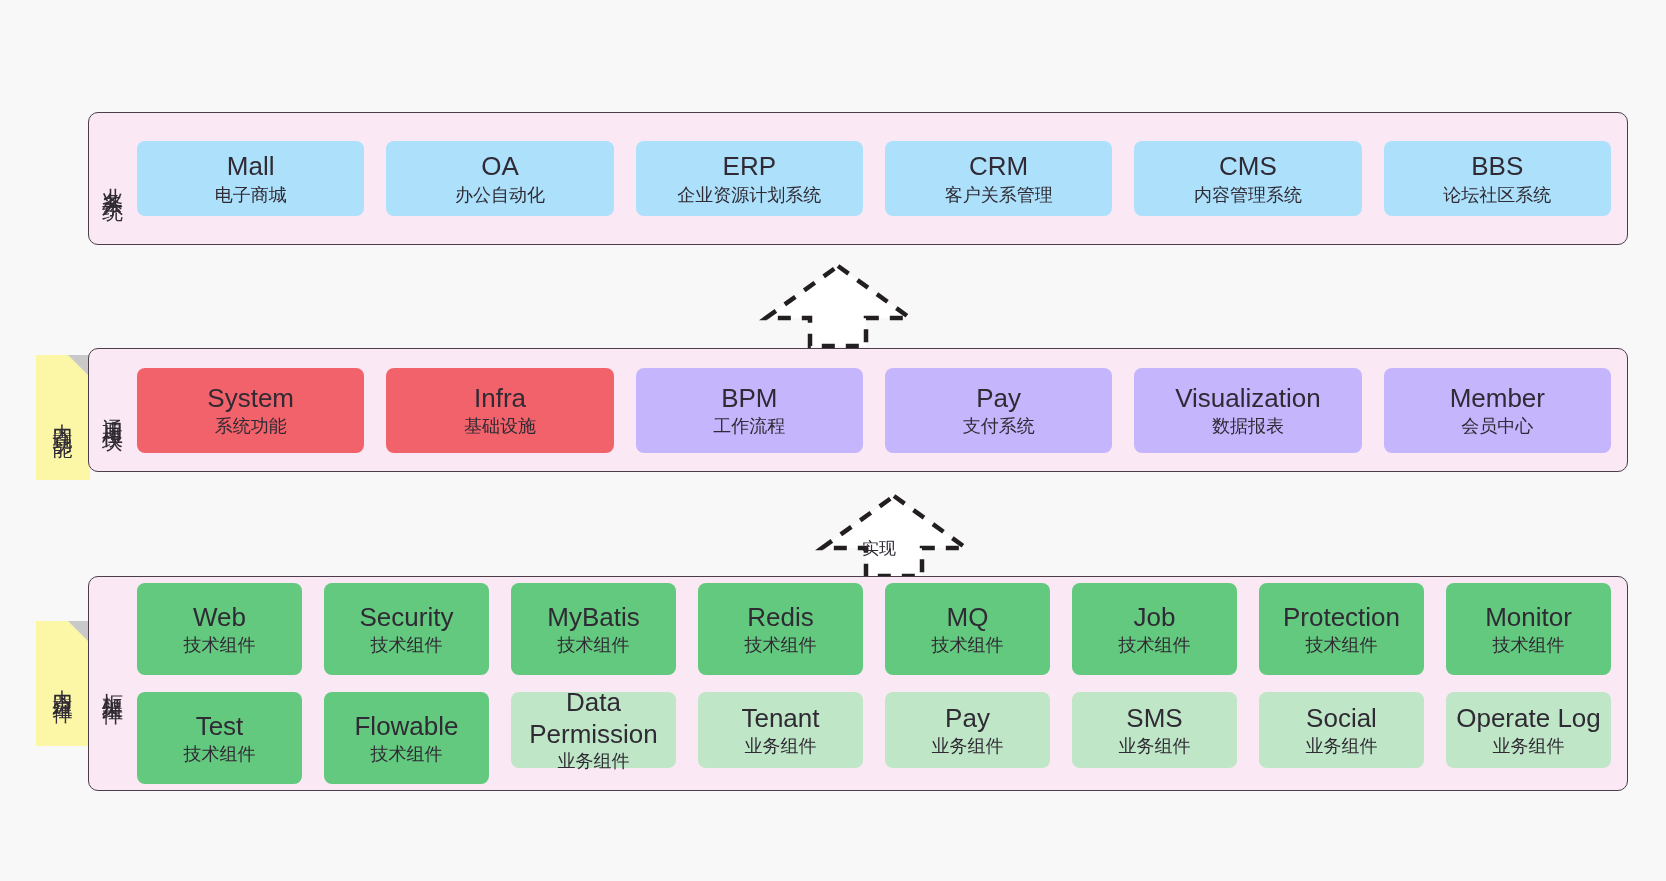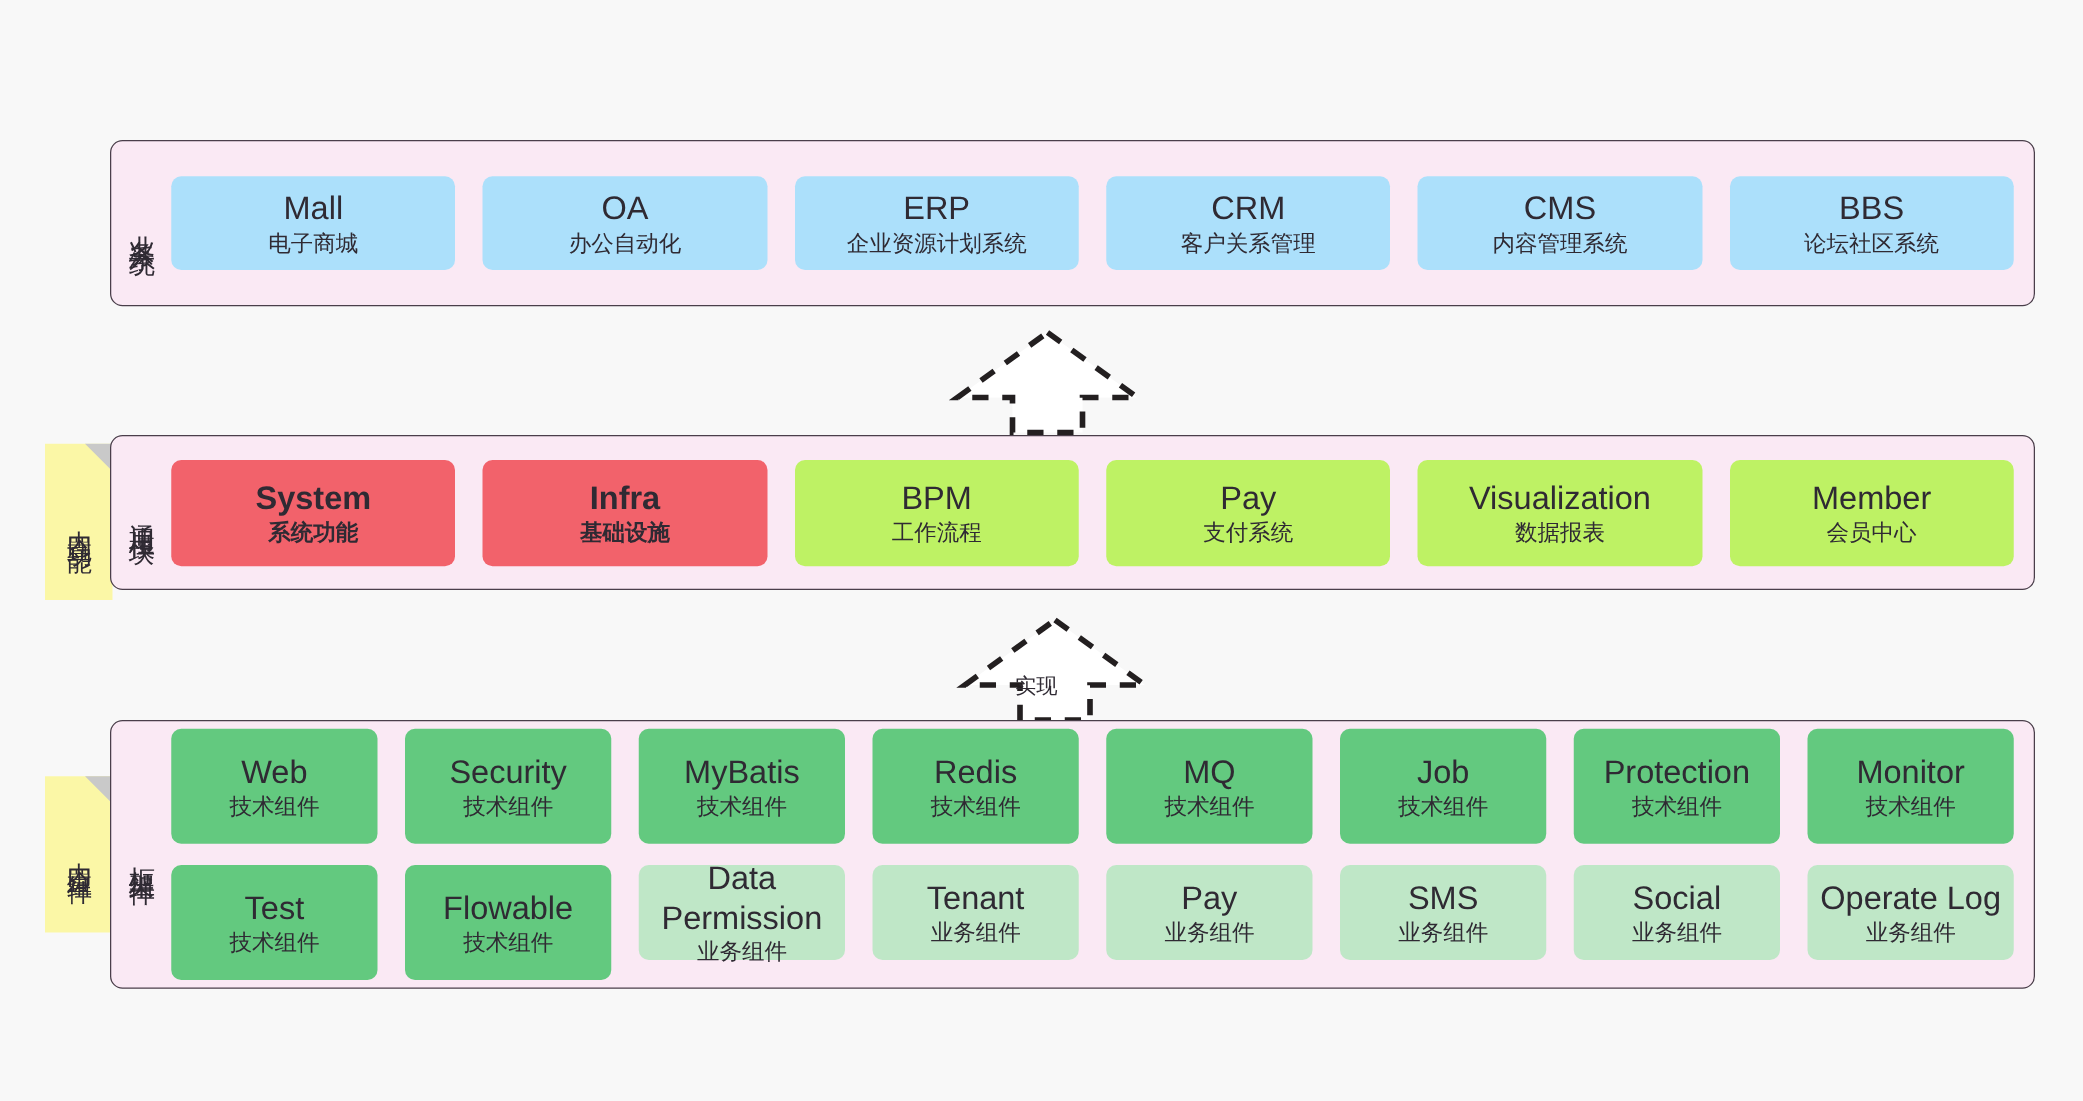--- a/index.html
+++ b/index.html
@@ -60,22 +60,22 @@
     justify-content: center;
     text-align: center;
     color: #2f2a33;
     line-height: 1.28;
     padding: 6px 4px;
     user-select: none;
   }
   .card .t1 { font-size: 26px; }
   .card .t2 { font-size: 18px; }
   .card.blue   { background: #ace0fb; height: 75px; }
-  .card.red    { background: #f2626b; height: 85px; font-weight: bold; }
-  .card.pink   { background: #bef264; height: 85px; }
+  .card.red    { background: #f2626b; height: 85px; }
+  .card.pink   { background: #c4b5fd; height: 85px; }
   .card.green  { background: #63c97f; height: 92px; }
   .card.lgreen { background: #bfe7c7; height: 76px; }
   .card.three  { line-height: 1.22; }
 
   
   .note {
     position: absolute;
     background: #fbf7a6;
     width: 54px;
     display: flex;
@@ -184,21 +184,21 @@
           <span class="t2">数据报表</span>
         </div>
         <div class="card pink">
           <span class="t1">Member</span>
           <span class="t2">会员中心</span>
         </div>
       </div>
     </div>
   </div>
 
-  <div class="arrow" id="arrow-implement" style="left:764px; top:492px;text-decoration:underline;">
+  <div class="arrow" id="arrow-implement" style="left:814px; top:492px;text-decoration:underline;">
     <svg width="160" height="88" viewBox="0 0 160 88">
       <path d="M80 4 L152 56 L108 56 L108 84 L52 84 L52 56 L8 56 Z" fill="#ffffff" stroke="#231f20" stroke-width="4.5" stroke-dasharray="13,11" stroke-linejoin="miter"></path>
     </svg>
     <span class="arrow-label" style="left:48px; top:45px;">实现</span>
   </div>
 
   <div class="note" id="note-framework" style="left:36px; top:621px; height:125px;">
     <span class="fold"></span>
     <span>内置组件</span>
   </div>

